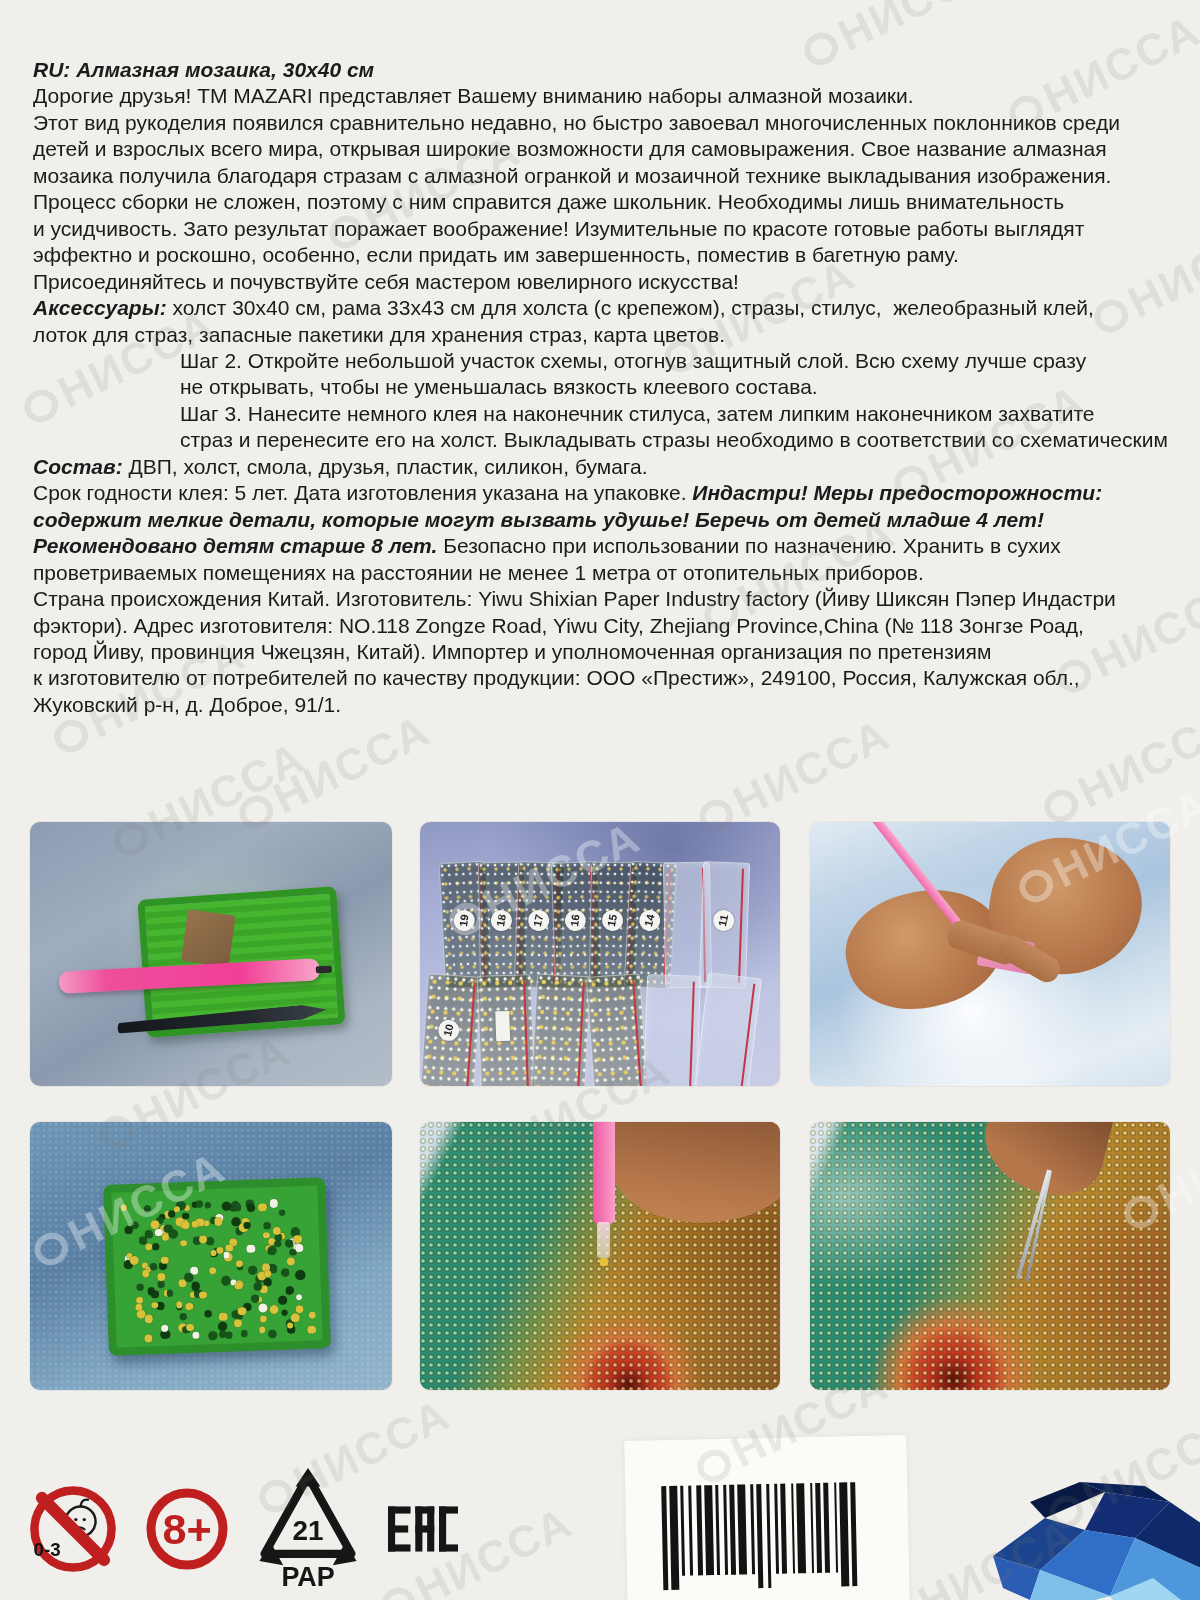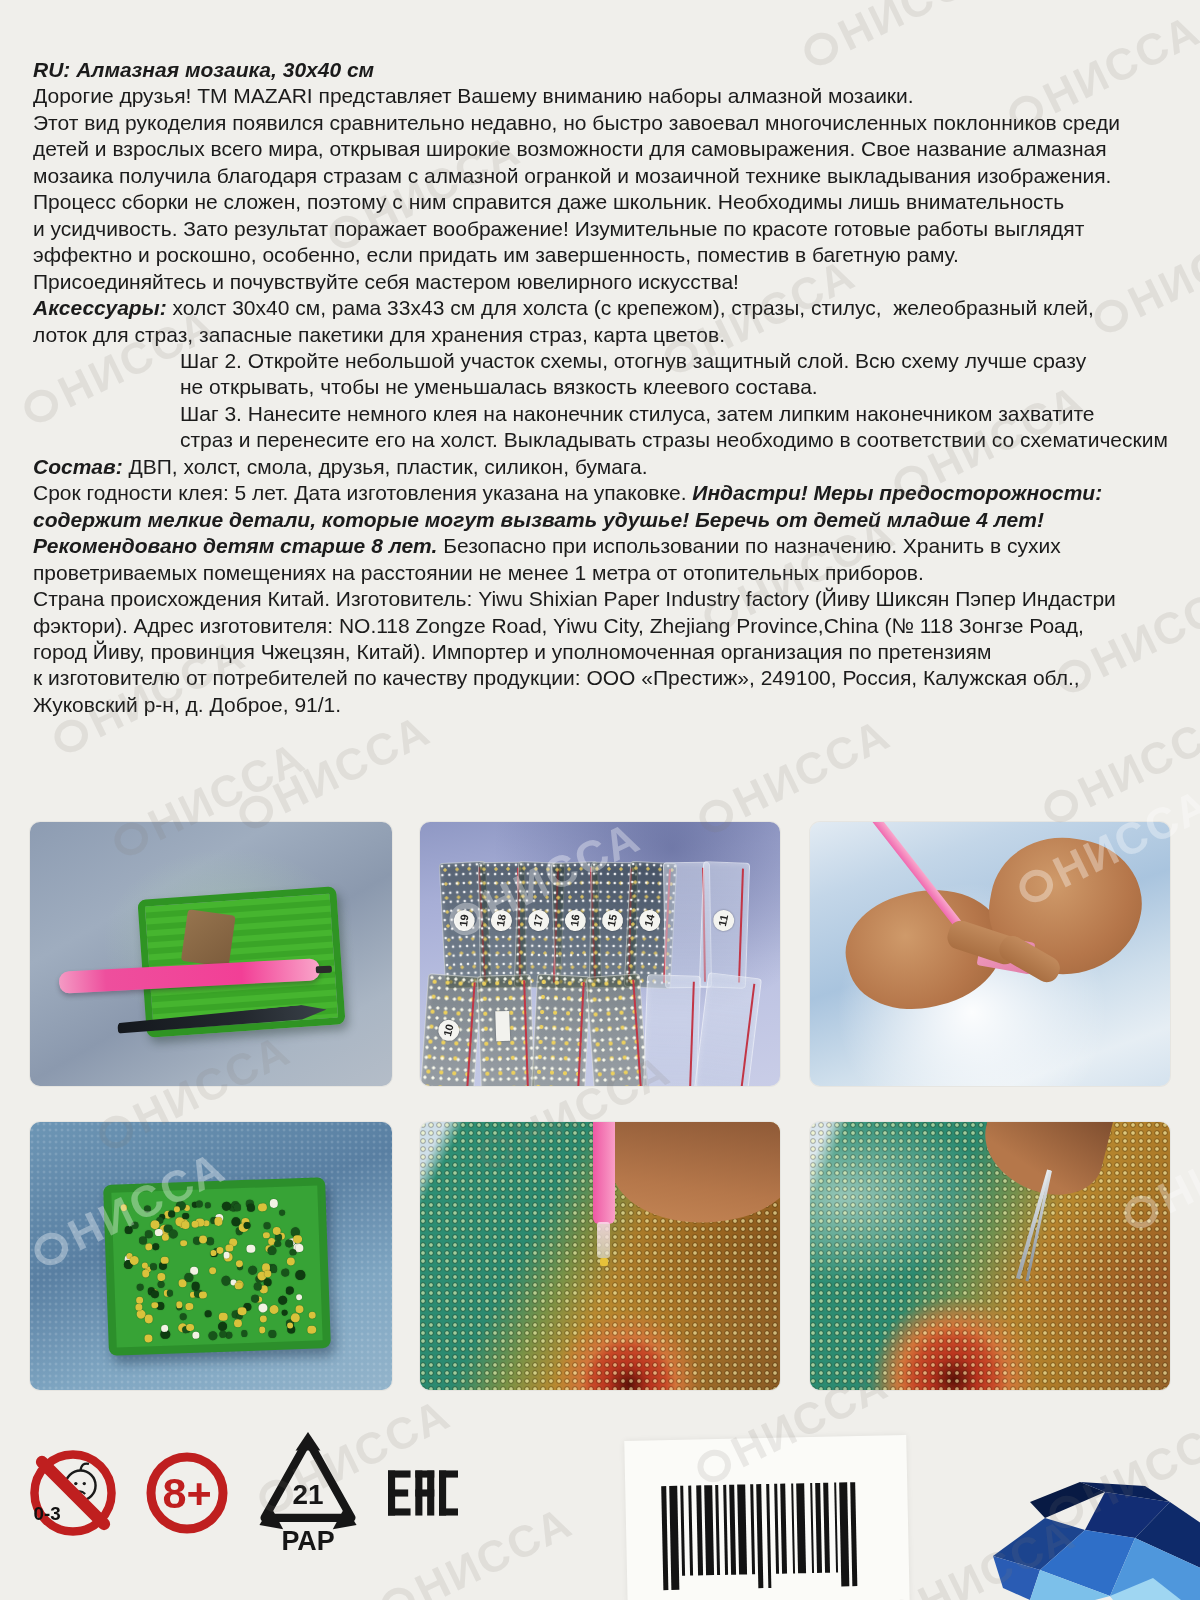--- a/index.html
+++ b/index.html
@@ -95,21 +95,21 @@
            background:linear-gradient(rgba(250,220,235,0.85),rgba(240,240,230,0.6));border-radius:3px;}
   .stylus5:before{content:"";position:absolute;left:7px;bottom:-42px;width:8px;height:8px;
            background:#e6c23a;border-radius:2px;}
   .hand6{position:absolute;right:18%;top:-8%;width:34%;height:34%;transform:rotate(14deg);
          border-radius:0 0 45% 60%;background:linear-gradient(200deg,#7c4c2e,#b5774a 70%);z-index:3;}
   .tweez6{position:absolute;right:33%;top:18%;width:4px;height:42%;transform:rotate(16deg);
           transform-origin:top center;background:linear-gradient(#e8ecef,#9aa2aa);z-index:4;}
   .tweez6 i{position:absolute;left:6px;top:0;width:3px;height:100%;display:block;
           background:linear-gradient(#dfe4e8,#868e96);transform:rotate(-4deg);}
   
-  .icons{position:absolute;left:24px;top:1442px;width:430px;height:110px;}
+  .icons{position:absolute;left:24px;top:1478px;width:430px;height:110px;}
   .ic{position:absolute;}
   .ic text{font-family:"Liberation Sans",sans-serif;}
   
   .bclabel{position:absolute;left:626px;top:1438px;width:282px;height:170px;background:#fbfbf8;
            transform:rotate(-1.2deg);box-shadow:0 0 6px rgba(0,0,0,0.07);}
   .bars{position:absolute;left:36px;top:46px;height:104px;}
   .bars i{position:absolute;top:0;background:#131313;display:block;}
   
   .diamond{position:absolute;left:985px;top:1478px;}
   

